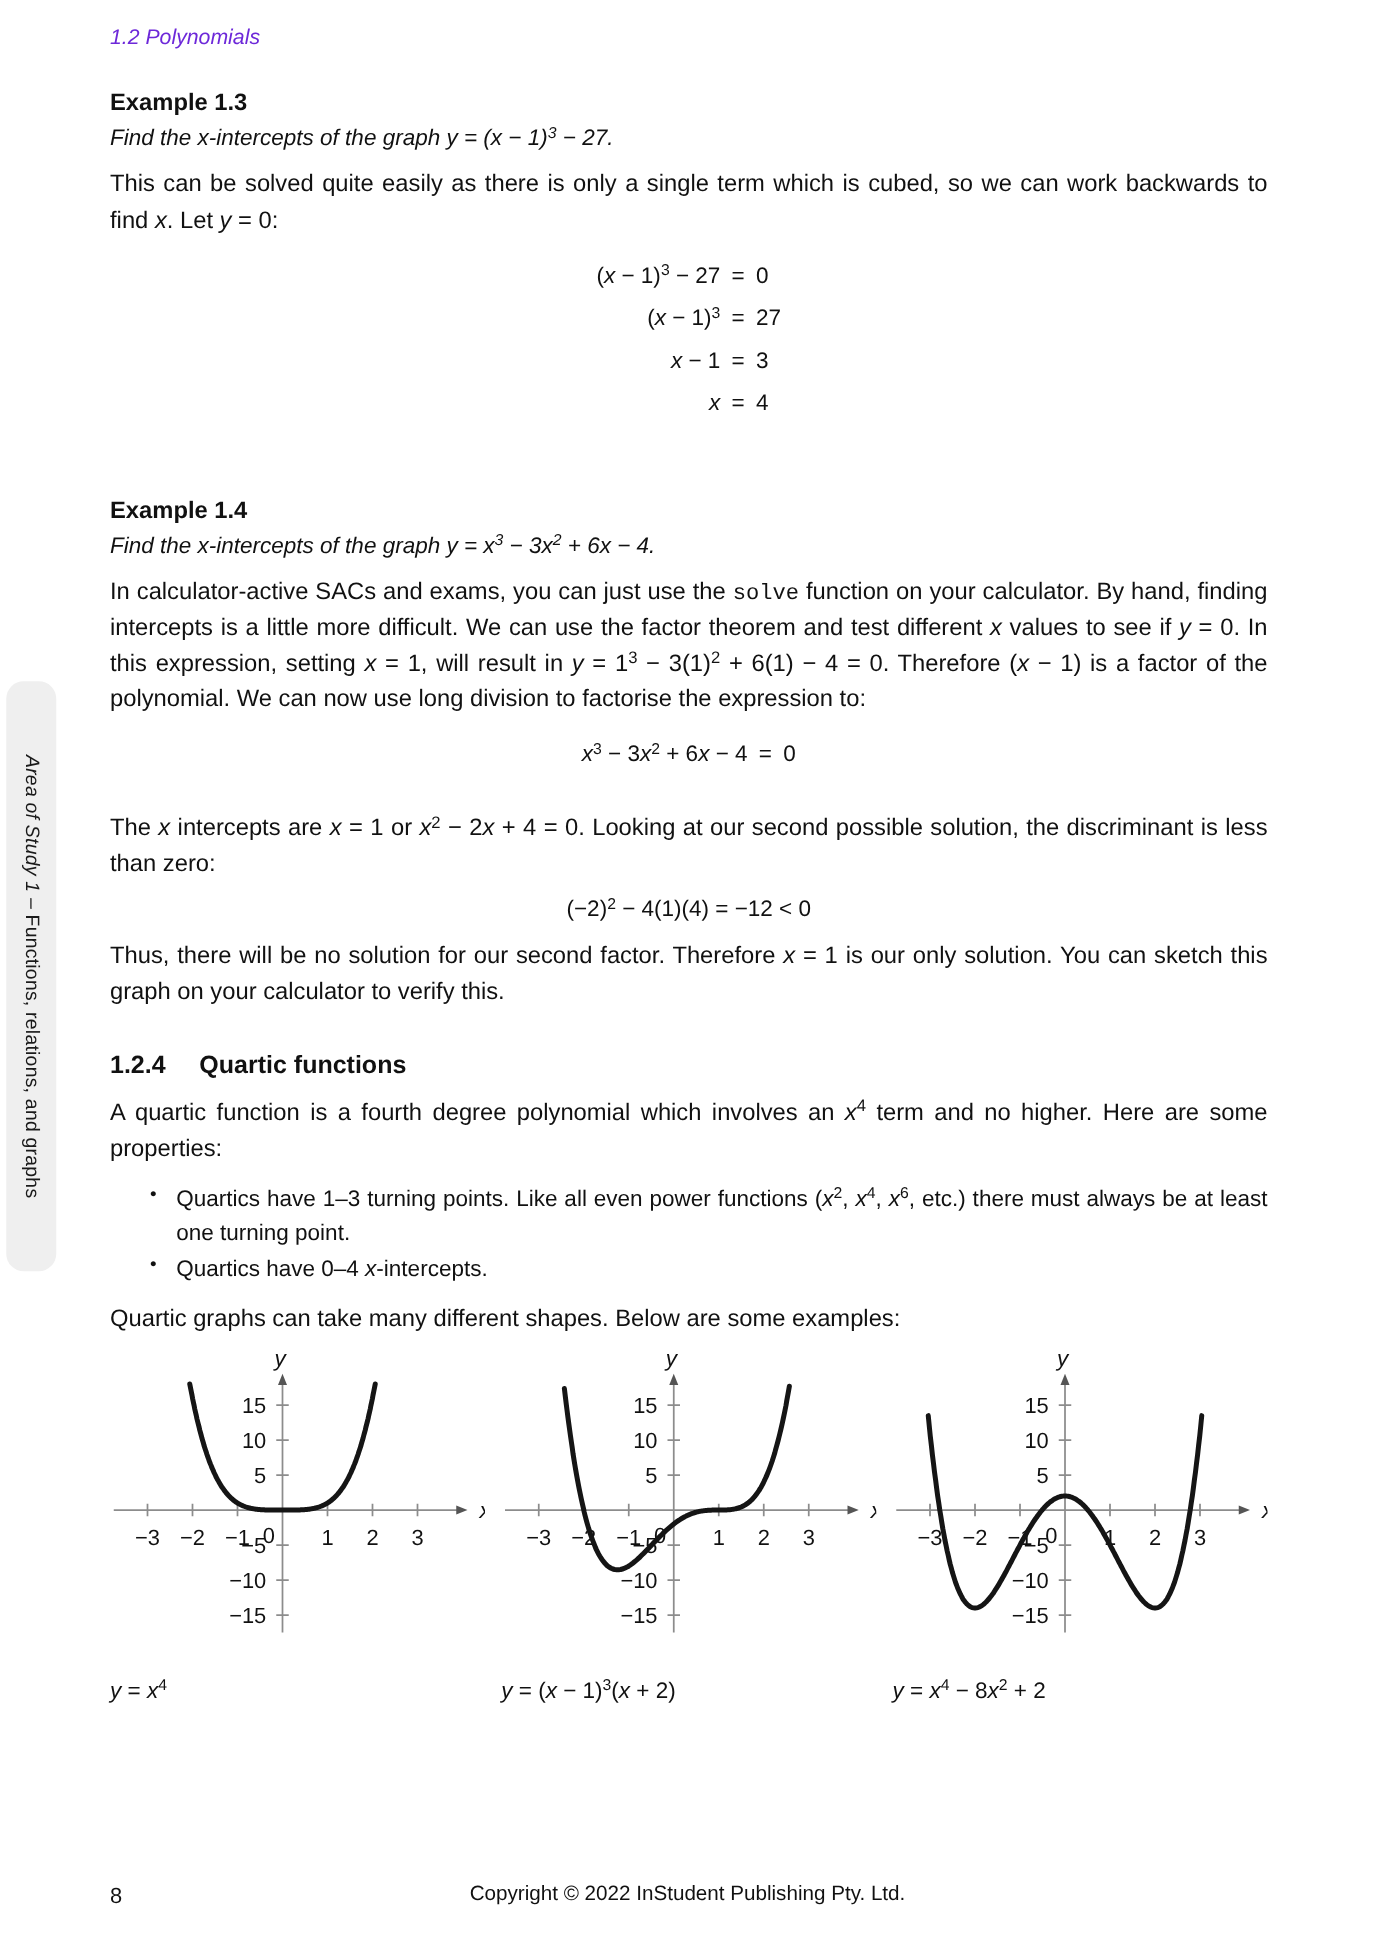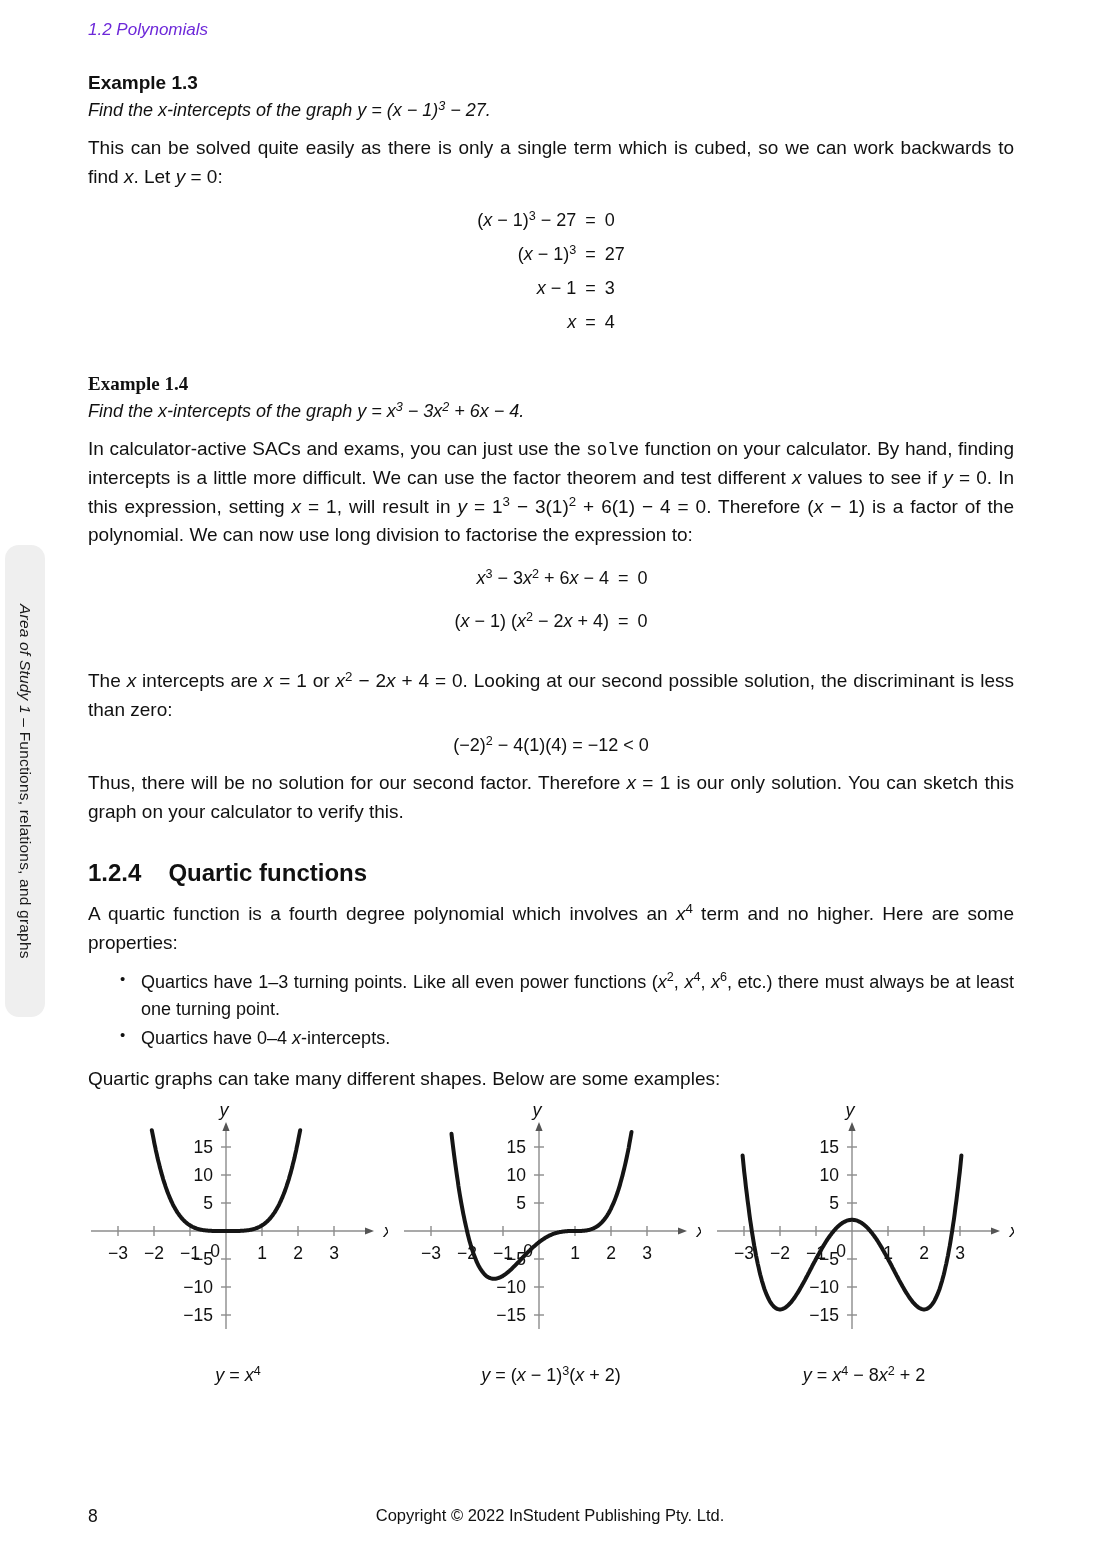--- a/index.html
+++ b/index.html
@@ -6,43 +6,43 @@
   html,body { background:#fff; }
   body {
     width:1100px; height:1556px; position:relative; overflow:hidden;
     font-family:"Liberation Sans","DejaVu Sans",sans-serif;
     color:#111;
   }
   .content { padding:20px 86px 0 88px; }
   .doc-header { font-style:italic; font-size:17px; color:#6d28d9; }
   .ex-title { font-size:19px; font-weight:700; }
   .mt-ex13 { margin-top:32px; }
-  .mt-ex14 { margin-top:27px;font-family:Liberation Serif, serif; }
+  .mt-ex14 { margin-top:52px; }
   .prompt { font-style:italic; font-size:18px; margin-top:6px; }
   .para { font-size:19px; line-height:1.52; margin-top:13px; text-align:justify; }
   .eqs { display:table; margin:18px auto 0; font-size:18px; }
   .eq-row { display:table-row; }
   .eq-row > span { display:table-cell; }
   .eqs .lhs { text-align:right; }
   .eqs .mid { padding:0 9px; }
   .eqs .rhs { text-align:left; }
   .eqs.s13 .eq-row > span { padding-bottom:13px;margin-left:46px; }
   .eqs.s14 .eq-row > span { padding-bottom:22px; }
   .eq-center { text-align:center; font-size:18px; margin-top:10px; }
-  .section-title { font-size:24px; font-weight:700; margin-top:32px; }
+  .section-title { font-size:20px; font-weight:700; margin-top:32px; }
   .section-title .num { margin-right:27px; }
   ul.props { list-style:none; margin-top:11px; padding-left:30px; }
   ul.props li { font-size:18px; line-height:1.5; position:relative; padding-left:23px; margin-top:2px; text-align:justify; }
   ul.props li::before { content:"•"; position:absolute; left:2px; top:-1px; font-size:15px; }
   sup { font-size:70%; line-height:0; vertical-align:baseline; position:relative; top:-0.48em; }
   code { font-family:"Liberation Mono","DejaVu Sans Mono",monospace; font-size:0.93em; }
   .charts { display:flex; justify-content:space-between; margin-top:12px; }
   .chart-block { width:300px; }
   .chart-block svg { display:block; }
-  .caption { font-size:18px; margin-top:24px; text-align:center; }
+  .caption { font-size:18px; margin-top:24px; }
   .sidebar {
     position:absolute; left:5px; top:545px; width:40px; height:472px;
     background:#efefef; border-radius:14px;
     display:flex; align-items:center; justify-content:center;
   }
   .sidebar .vtext {
     writing-mode:vertical-rl; white-space:nowrap;
     font-size:15.5px; color:#1a1a1a; letter-spacing:0.2px;
   }
   .sidebar .it { font-style:italic; }
@@ -84,25 +84,20 @@
     </div>
   </div>
 
   <div class="ex-title mt-ex14">Example 1.4</div>
   <div class="prompt">Find the <i>x</i>-intercepts of the graph <i>y</i> = <i>x</i><sup>3</sup> − 3<i>x</i><sup>2</sup> + 6<i>x</i> − 4.</div>
   <p class="para">In calculator-active SACs and exams, you can just use the <code>solve</code> function on your calculator.  By hand, finding intercepts is a little more difficult.  We can use the factor theorem and test different <i>x</i> values to see if <i>y</i> = 0.  In this expression, setting <i>x</i> = 1, will result in <i>y</i> = 1<sup>3</sup> − 3(1)<sup>2</sup> + 6(1) − 4 = 0.  Therefore (<i>x</i> − 1) is a factor of the polynomial.  We can now use long division to factorise the expression to:</p>
 
   <div class="eqs s14">
     <div class="eq-row">
       <span class="lhs"><i>x</i><sup>3</sup> − 3<i>x</i><sup>2</sup> + 6<i>x</i> − 4</span>
-        <span class="mid">=</span>
-        <span class="rhs">0</span>
-    </div>
-    <div class="eq-row">
-      <span class="lhs">(<i>x</i> − 1) (<i>x</i><sup>2</sup> − 2<i>x</i> + 4)</span>
         <span class="mid">=</span>
         <span class="rhs">0</span>
     </div>
   </div>
 
   <p class="para">The <i>x</i> intercepts are <i>x</i> = 1 or <i>x</i><sup>2</sup> − 2<i>x</i> + 4 = 0.  Looking at our second possible solution, the discriminant is less than zero:</p>
   <div class="eq-center">(−2)<sup>2</sup> − 4(1)(4) = −12 &lt; 0</div>
   <p class="para">Thus, there will be no solution for our second factor.  Therefore <i>x</i> = 1 is our only solution.  You can sketch this graph on your calculator to verify this.</p>
 
   <h2 class="section-title"><span class="num">1.2.4</span><span>Quartic functions</span></h2>

